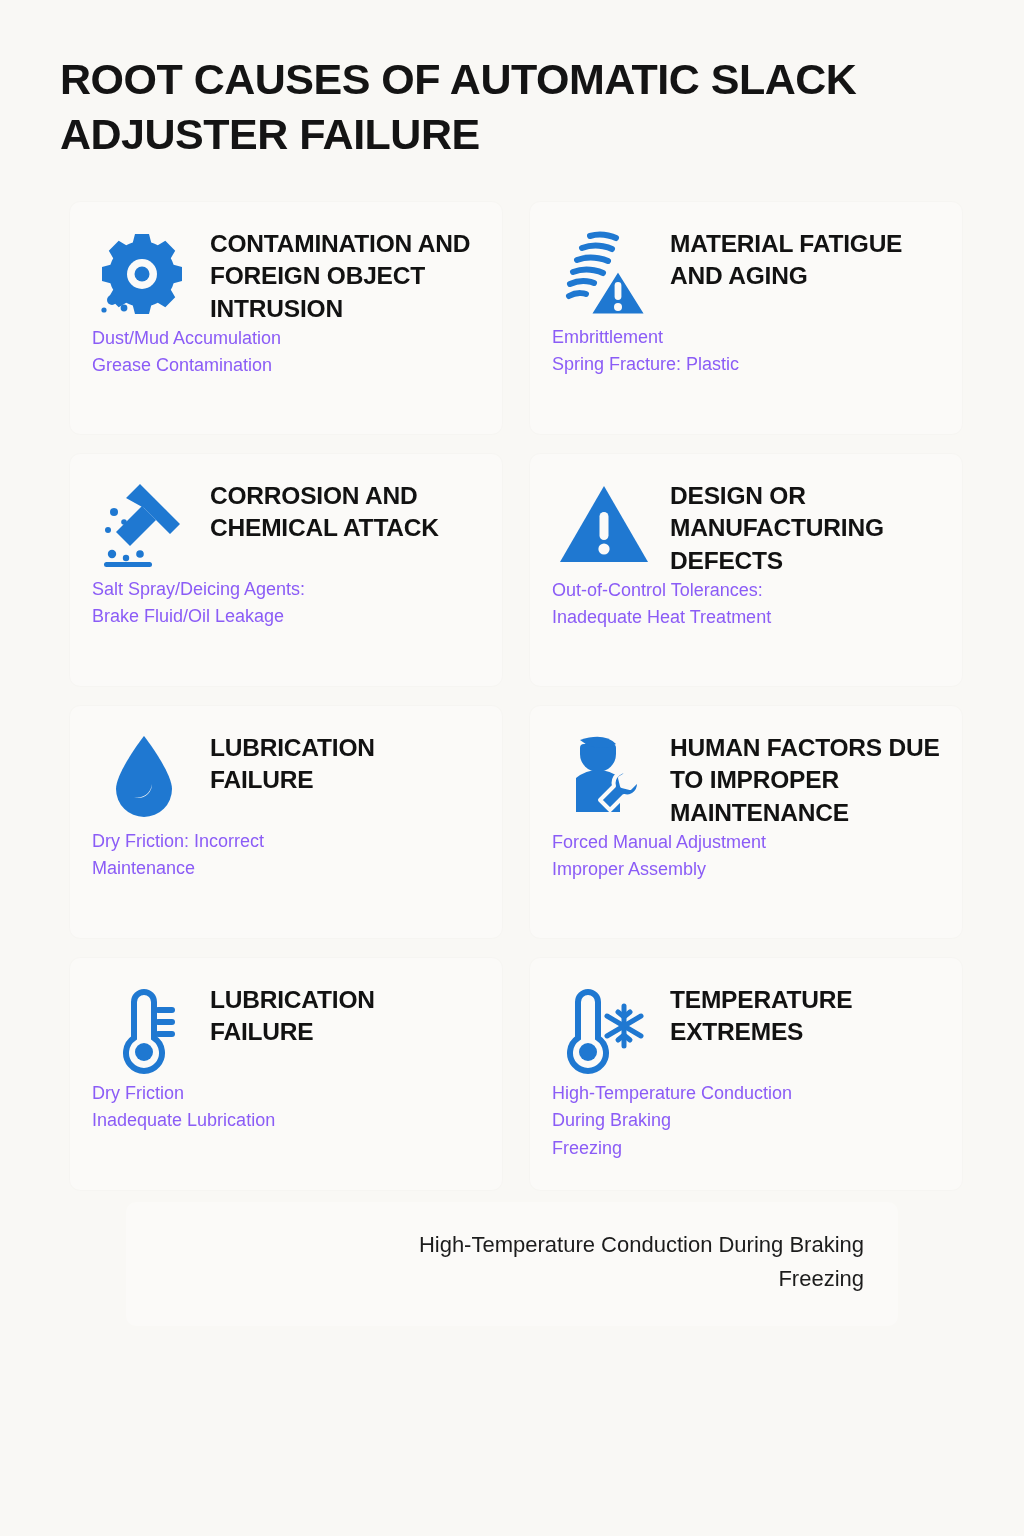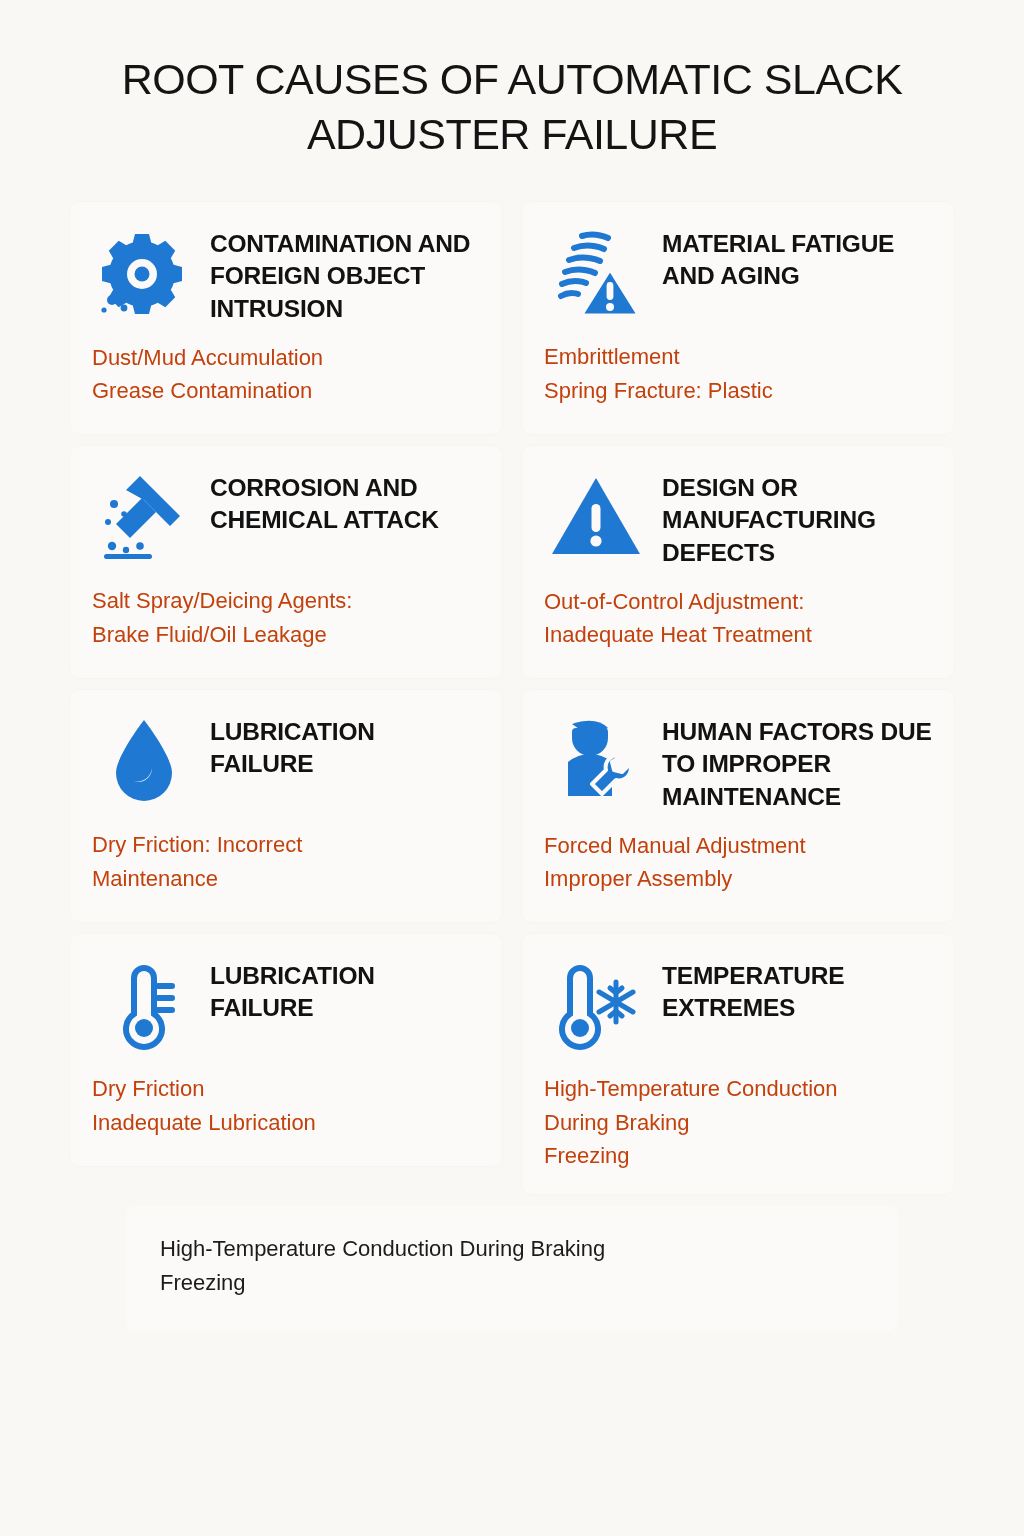--- a/index.html
+++ b/index.html
@@ -17,37 +17,38 @@
     position: relative;
     width: 1024px;
     height: 1536px;
     background: #f9f8f5;
     box-sizing: border-box;
     padding: 0;
   }
   .title {
     margin: 0;
     padding: 52px 60px 0 60px;
-    text-align: center;
+    text-align: left;
     font-size: 43px;
     line-height: 1.28;
-    font-weight: normal;
+    font-weight: bold;
     letter-spacing: -0.5px;
     color: #141414;
     text-transform: uppercase;
   }
   .grid {
     position: relative;
     margin: 34px auto 0 auto;
     width: 904px;
     display: grid;
     grid-template-columns: 452px 452px;
     grid-auto-rows: auto;
     column-gap: 0px;
     row-gap: 0px;
+    gap: 8px;
   }
   .cell {
     padding: 0 0 0 0;
   }
   .card {
     position: relative;
     background: #fbfaf8;
     border-radius: 10px;
     margin: 6px 10px;
     padding: 18px 22px 22px 22px;
@@ -76,42 +77,42 @@
     flex: 1 1 auto;
     font-size: 24.5px;
     line-height: 1.32;
     font-weight: bold;
     color: #121212;
     text-transform: uppercase;
     letter-spacing: -0.2px;
     padding-top: 8px;
   }
   .card-body {
-    margin-top: 16px;
-    font-size: 22px;
+    margin-top: 0;
+    font-size: 18px;
     line-height: 1.52;
-    color: #c2410c;
+    color: #8b5cf6;
     font-weight: 400;
   }
   .card-body .line {
     display: block;
     white-space: nowrap;
   }
   .footer-card {
     width: 772px;
     margin: 6px auto 0 auto;
     background: #fbfaf8;
     border-radius: 10px;
     padding: 26px 34px 30px 34px;
     box-sizing: border-box;
     font-size: 22px;
     line-height: 1.55;
     color: #1c1c1c;
   }
-  .footer-card .line { display: block; }
+  .footer-card .line { display: block; text-align: right; }
 </style>
 </head>
 <body>
 
 <div class="page">
 
   <h1 class="title">Root Causes of Automatic Slack Adjuster Failure</h1>
 
   <div class="grid">
 
@@ -195,21 +196,21 @@
           <span class="icon">
             <svg width="96" height="96" viewBox="0 0 96 96" fill="none">
               <path d="M48 10 L92 86 L4 86 Z" fill="#1f78d1" rx="6"></path>
               <rect x="43.5" y="36" width="9" height="28" rx="4.5" fill="#fbfaf8"></rect>
               <circle cx="48" cy="73" r="5.6" fill="#fbfaf8"></circle>
             </svg>
           </span>
           <div class="card-title">Design or Manufacturing Defects</div>
         </div>
         <div class="card-body">
-          <span class="line">Out-of-Control Adjustment:</span>
+          <span class="line">Out-of-Control Tolerances:</span>
           <span class="line">Inadequate Heat Treatment</span>
         </div>
       </div>
     </div>
 
     <div class="cell">
       <div class="card">
         <div class="card-head">
           <span class="icon">
             <svg width="96" height="96" viewBox="0 0 96 96" fill="none">

